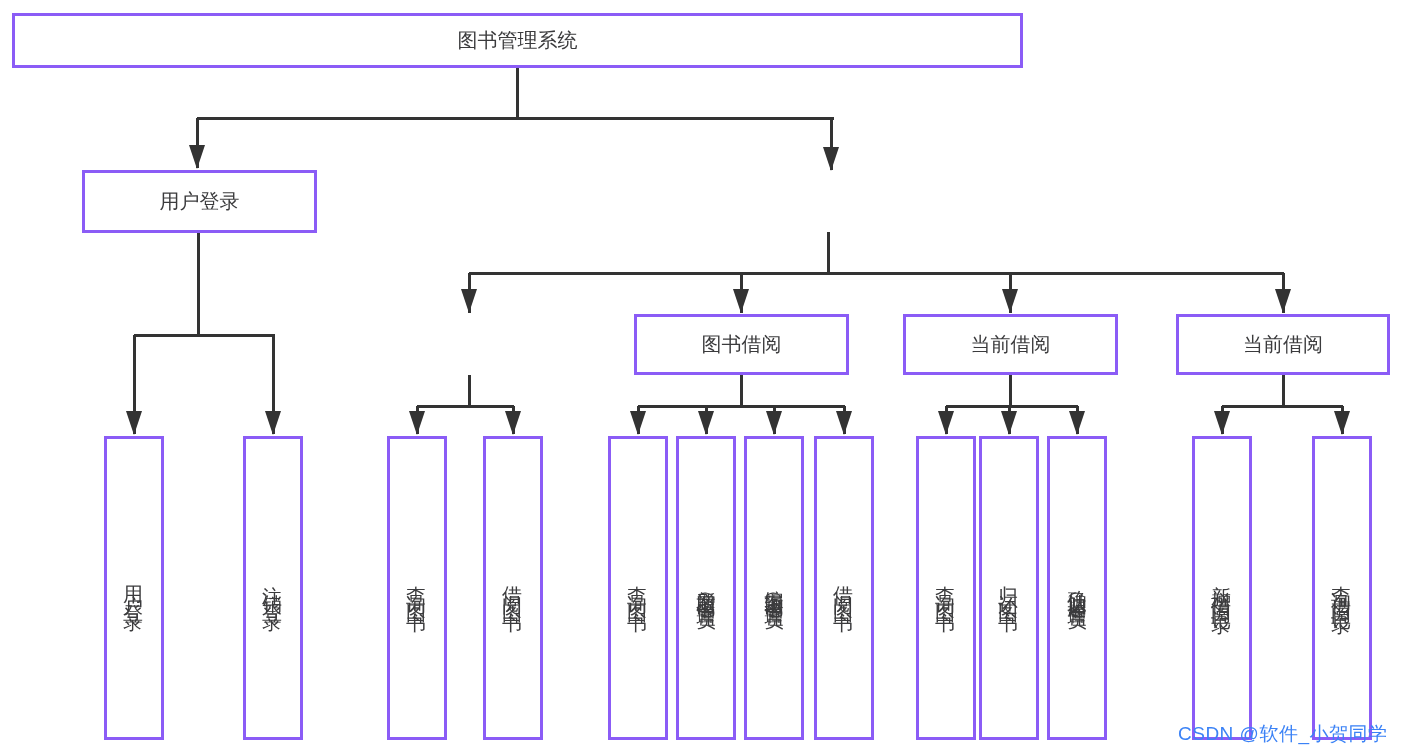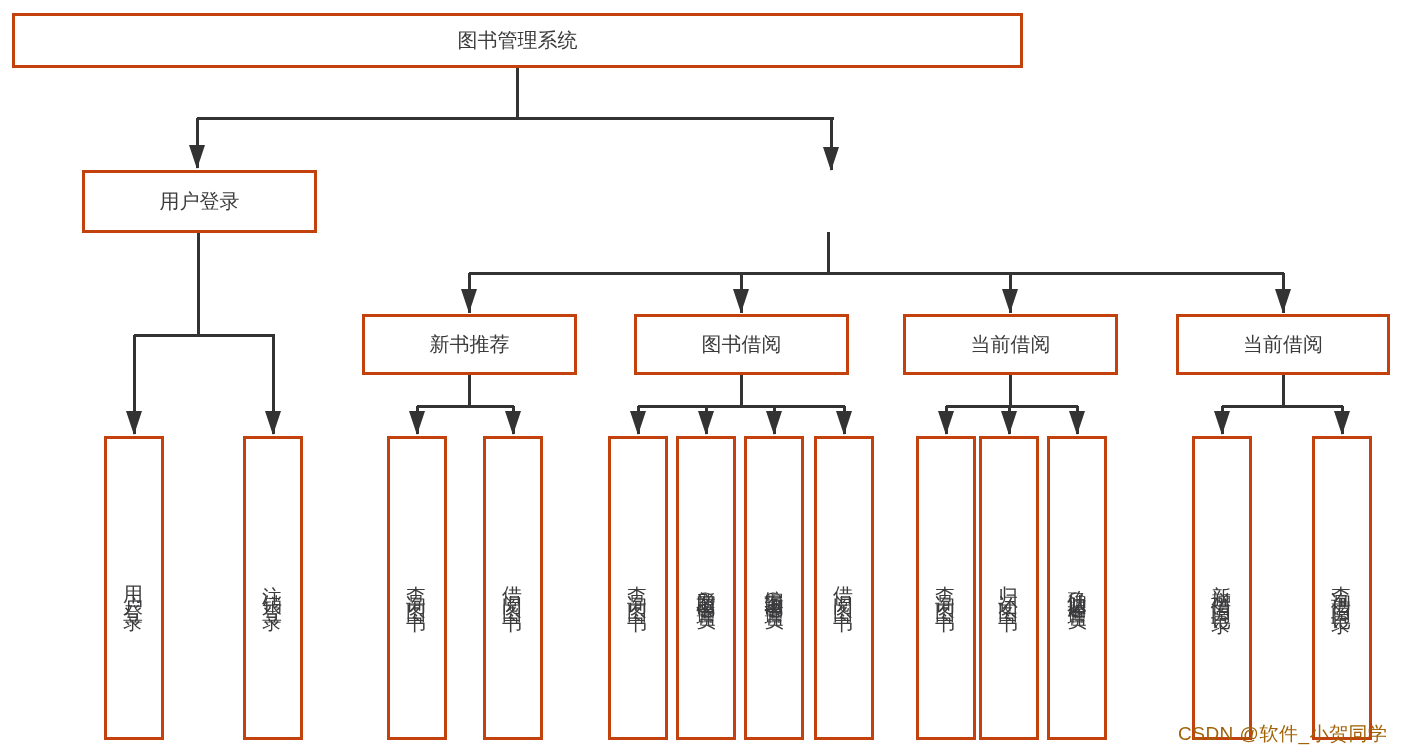--- a/index.html
+++ b/index.html
@@ -1,58 +1,55 @@
 <!DOCTYPE html>
 <html><head>
 <meta charset="utf-8">
 <style>
   html, body { margin:0; padding:0; background:#ffffff; }
   .canvas {
     position:relative; width:1405px; height:747px; background:#ffffff;
     font-family:"Liberation Sans", sans-serif; overflow:hidden;
   }
   .box {
-    position:absolute; background:#ffffff; border:3px solid #c2410c;
+    position:absolute; background:#ffffff; border:3px solid #8b5cf6;
     box-sizing:border-box; display:flex; align-items:center; justify-content:center;
     color:#3b3b3d; font-size:20px; z-index:2;
   }
   .box span { display:block; }
   .leaf {
     writing-mode:vertical-rl; text-orientation:mixed;
     letter-spacing:9px; font-size:20px;
   }
   .leaf.long { letter-spacing:3px; font-size:19px; }
   .leaf.med  { letter-spacing:6px; }
   .line { position:absolute; background:#333333; z-index:1; }
   .arrowhead {
     position:absolute; width:0; height:0; z-index:1;
     border-left:8px solid transparent; border-right:8px solid transparent;
     border-top:24px solid #333333;
   }
   .watermark {
     position:absolute; left:1178px; top:721px; z-index:10;
-    color:#a16207; font-size:19px; letter-spacing:0.5px; white-space:nowrap;
+    color:#3b82f6; font-size:19px; letter-spacing:0.5px; white-space:nowrap;
   }
 </style>
 </head>
 <body>
 
 <div class="canvas">
 
   <div class="box" style="left:12px; top:13px; width:1011px; height:55px;">
     <span>图书管理系统</span>
   </div>
 
   <div class="box" style="left:82px; top:170px; width:235px; height:63px;">
     <span>用户登录</span>
   </div>
 
-  <div class="box" style="left:362px; top:314px; width:215px; height:61px;">
-    <span>新书推荐</span>
-  </div>
   <div class="box" style="left:634px; top:314px; width:215px; height:61px;">
     <span>图书借阅</span>
   </div>
   <div class="box" style="left:903px; top:314px; width:215px; height:61px;text-align:right;">
     <span>当前借阅</span>
   </div>
   <div class="box" style="left:1176px; top:314px; width:214px; height:61px;">
     <span>当前借阅</span>
   </div>
 

